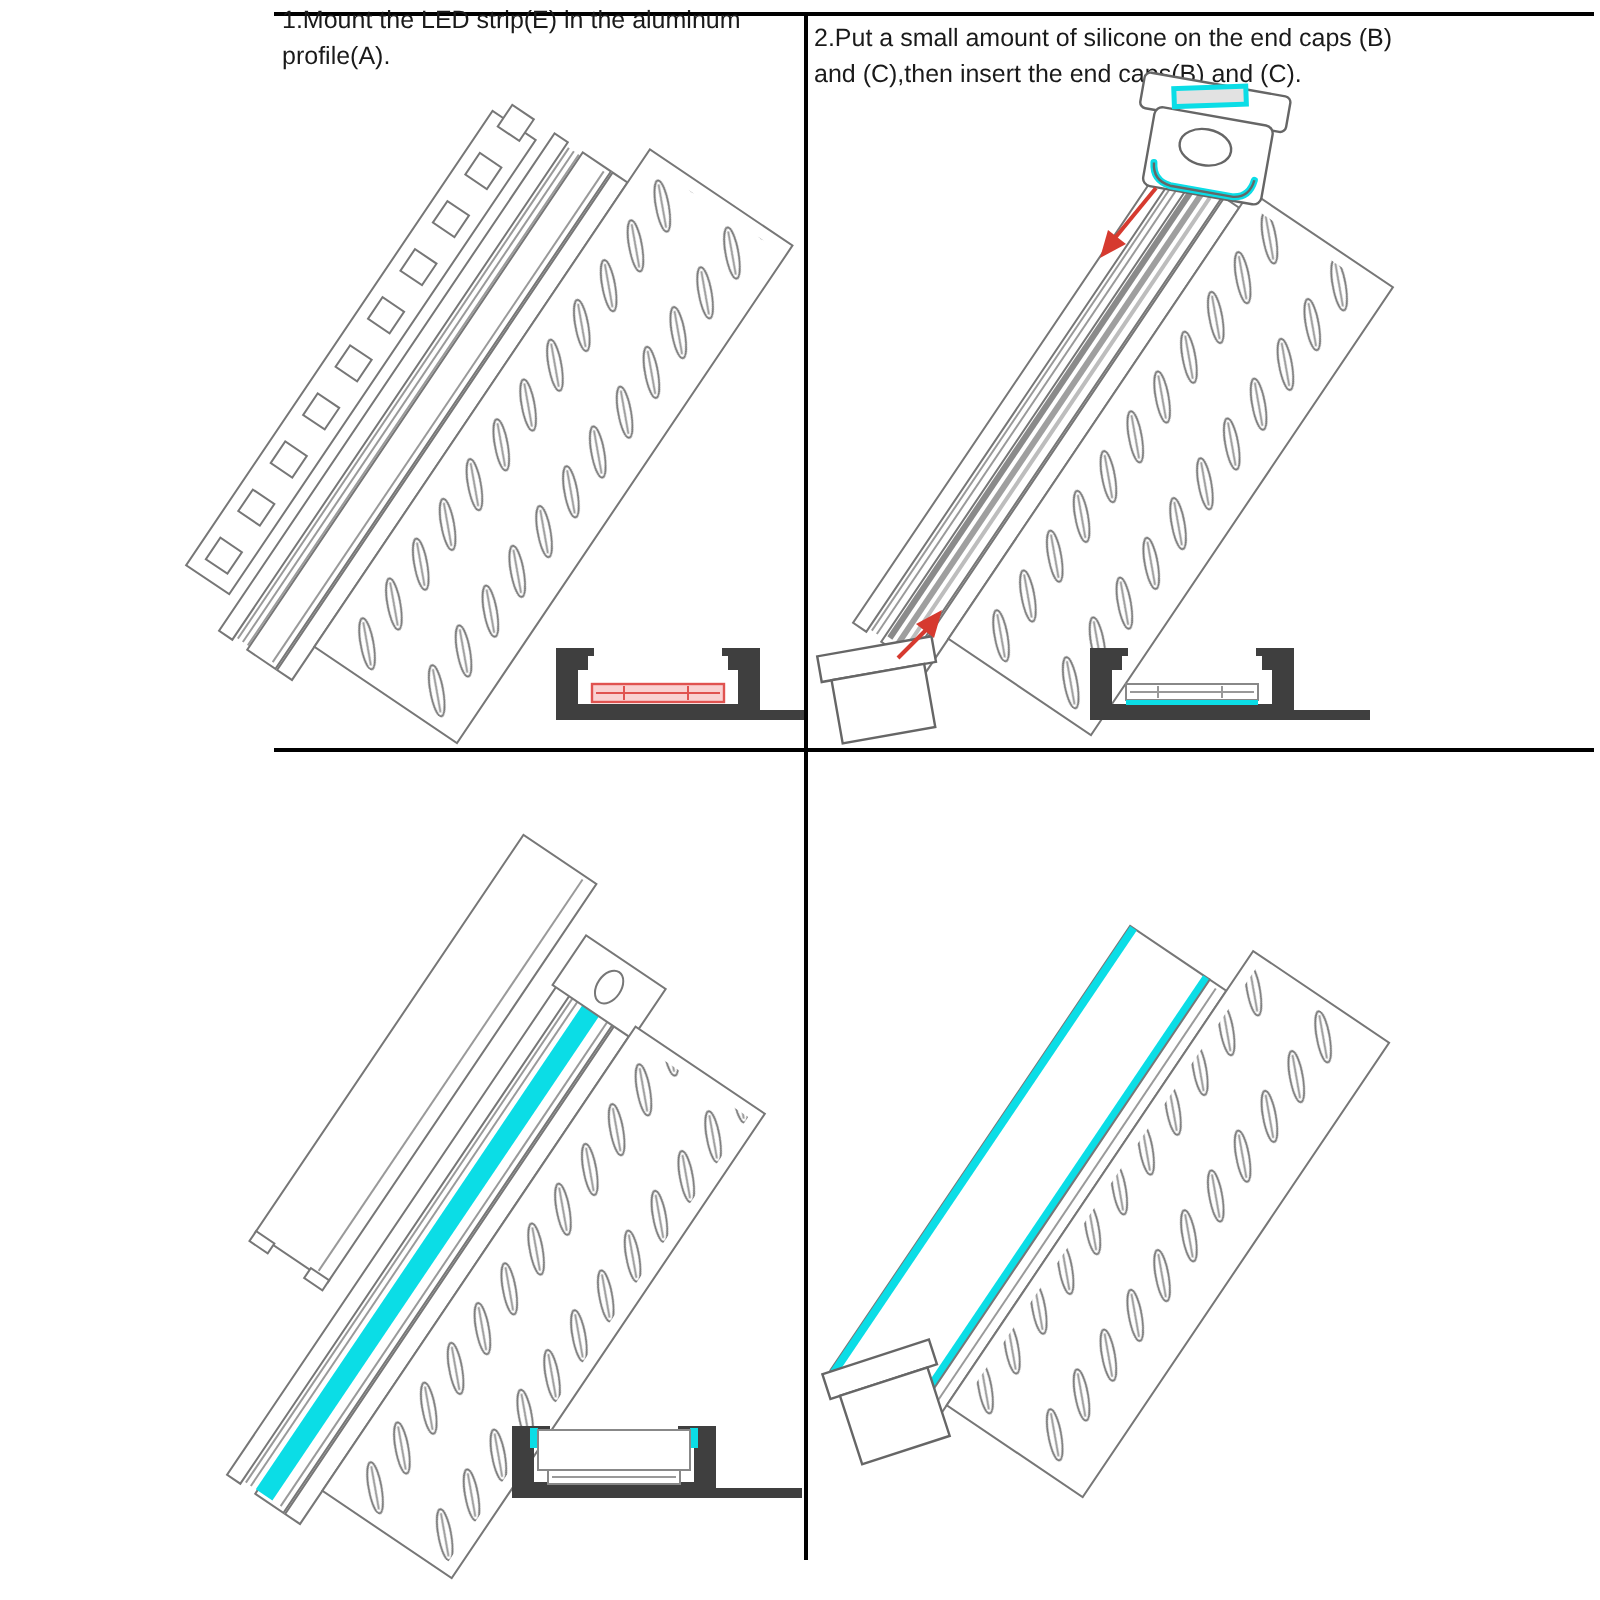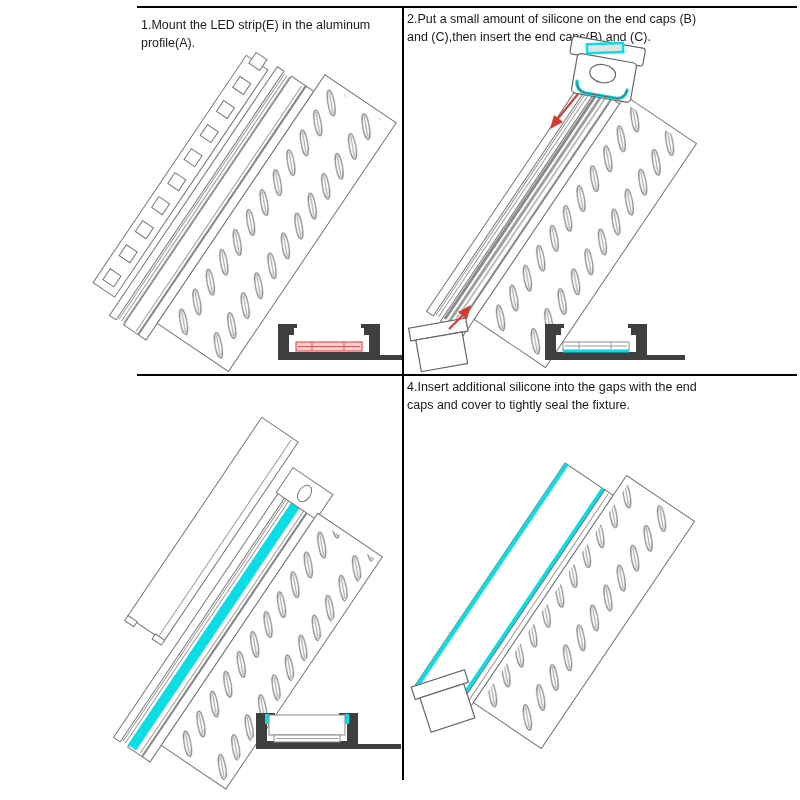--- a/index.html
+++ b/index.html
@@ -3,21 +3,21 @@
 <meta charset="utf-8">
 <style>
   html,body{margin:0;padding:0;background:#fff;}
   .sheet{position:relative;width:800px;height:800px;background:#fff;overflow:hidden;
          font-family:"Liberation Sans","DejaVu Sans",sans-serif;color:#1a1a1a;}
   .rule{position:absolute;background:#000;}
   .rule-top{left:137px;top:6px;width:660px;height:2px;}
   .rule-mid{left:137px;top:374px;width:660px;height:2px;}
   .rule-vert{left:402px;top:6px;width:2px;height:774px;}
   .caption{position:absolute;font-size:12.5px;line-height:1.4;letter-spacing:0;}
-  .cap1{left:141px;top:17px;width:262px;}
+  .cap1{left:141px;top:2px;width:262px;}
   .cap2{left:407px;top:11px;width:296px;}
   .cap3{left:141px;top:379px;width:262px;}
   .cap4{left:407px;top:379px;width:296px;}
   svg{position:absolute;overflow:visible;}
   .svg1{left:138px;top:48px;}
   .svg2{left:405px;top:42px;}
   .svg3{left:138px;top:413px;}
   .svg4{left:408px;top:423px;}
   .wt{fill:#ffffff;stroke:#777;stroke-width:1;}
   .wt2{fill:#ffffff;stroke:#666;stroke-width:1.2;}
@@ -34,21 +34,20 @@
 <body>
 
 <div class="sheet">
 
   <div class="rule rule-top"></div>
   <div class="rule rule-mid"></div>
   <div class="rule rule-vert"></div>
 
   <div class="caption cap1">1.Mount the LED strip(E) in the aluminum profile(A).</div>
   <div class="caption cap2">2.Put a small amount of silicone on the end caps (B) and (C),then insert the end caps(B) and (C).</div>
-  <div class="caption cap4">4.Insert additional silicone into the gaps with the end caps and cover to tightly seal the fixture.</div>
 
   <svg class="svg1" width="265" height="324" viewBox="0 0 265 324">
     <defs>
       <pattern id="slotsP1" width="24" height="42" patternUnits="userSpaceOnUse">
         <g transform="translate(12,21) rotate(-44)">
           <ellipse rx="13" ry="3.2" class="wt"></ellipse>
           <line x1="-11" y1="0" x2="11" y2="0" class="ln"></line>
         </g>
       </pattern>
     </defs>

